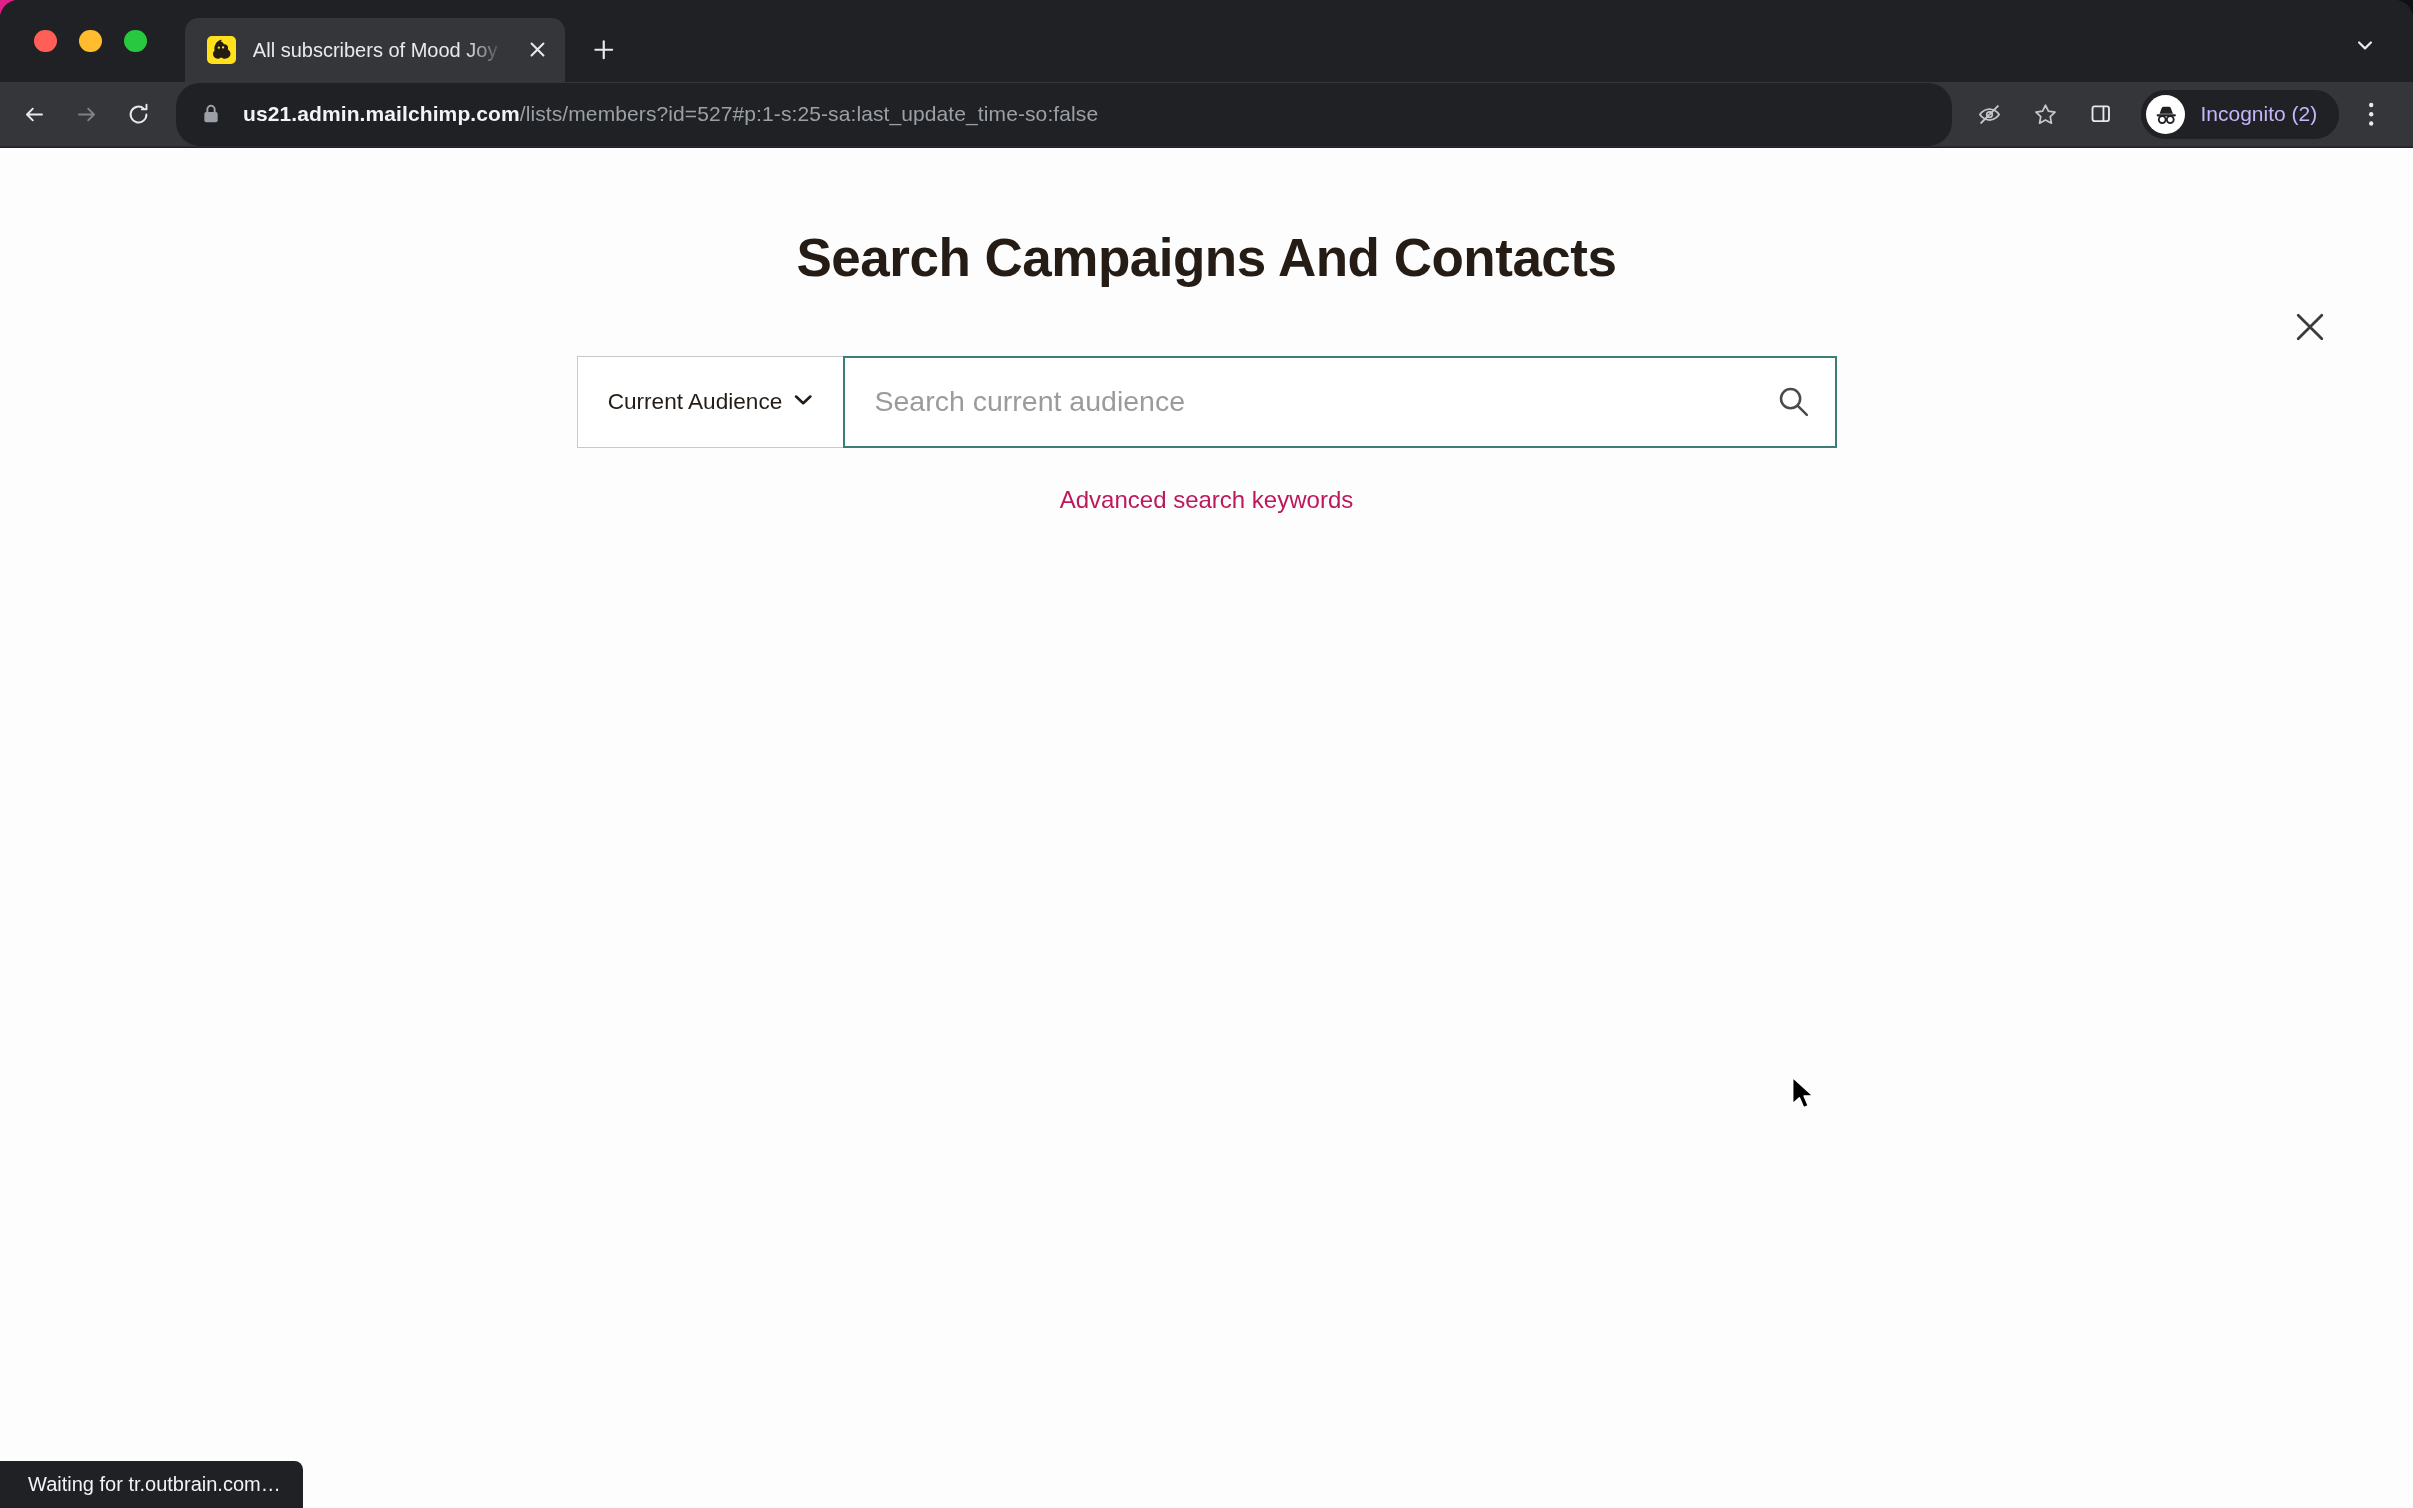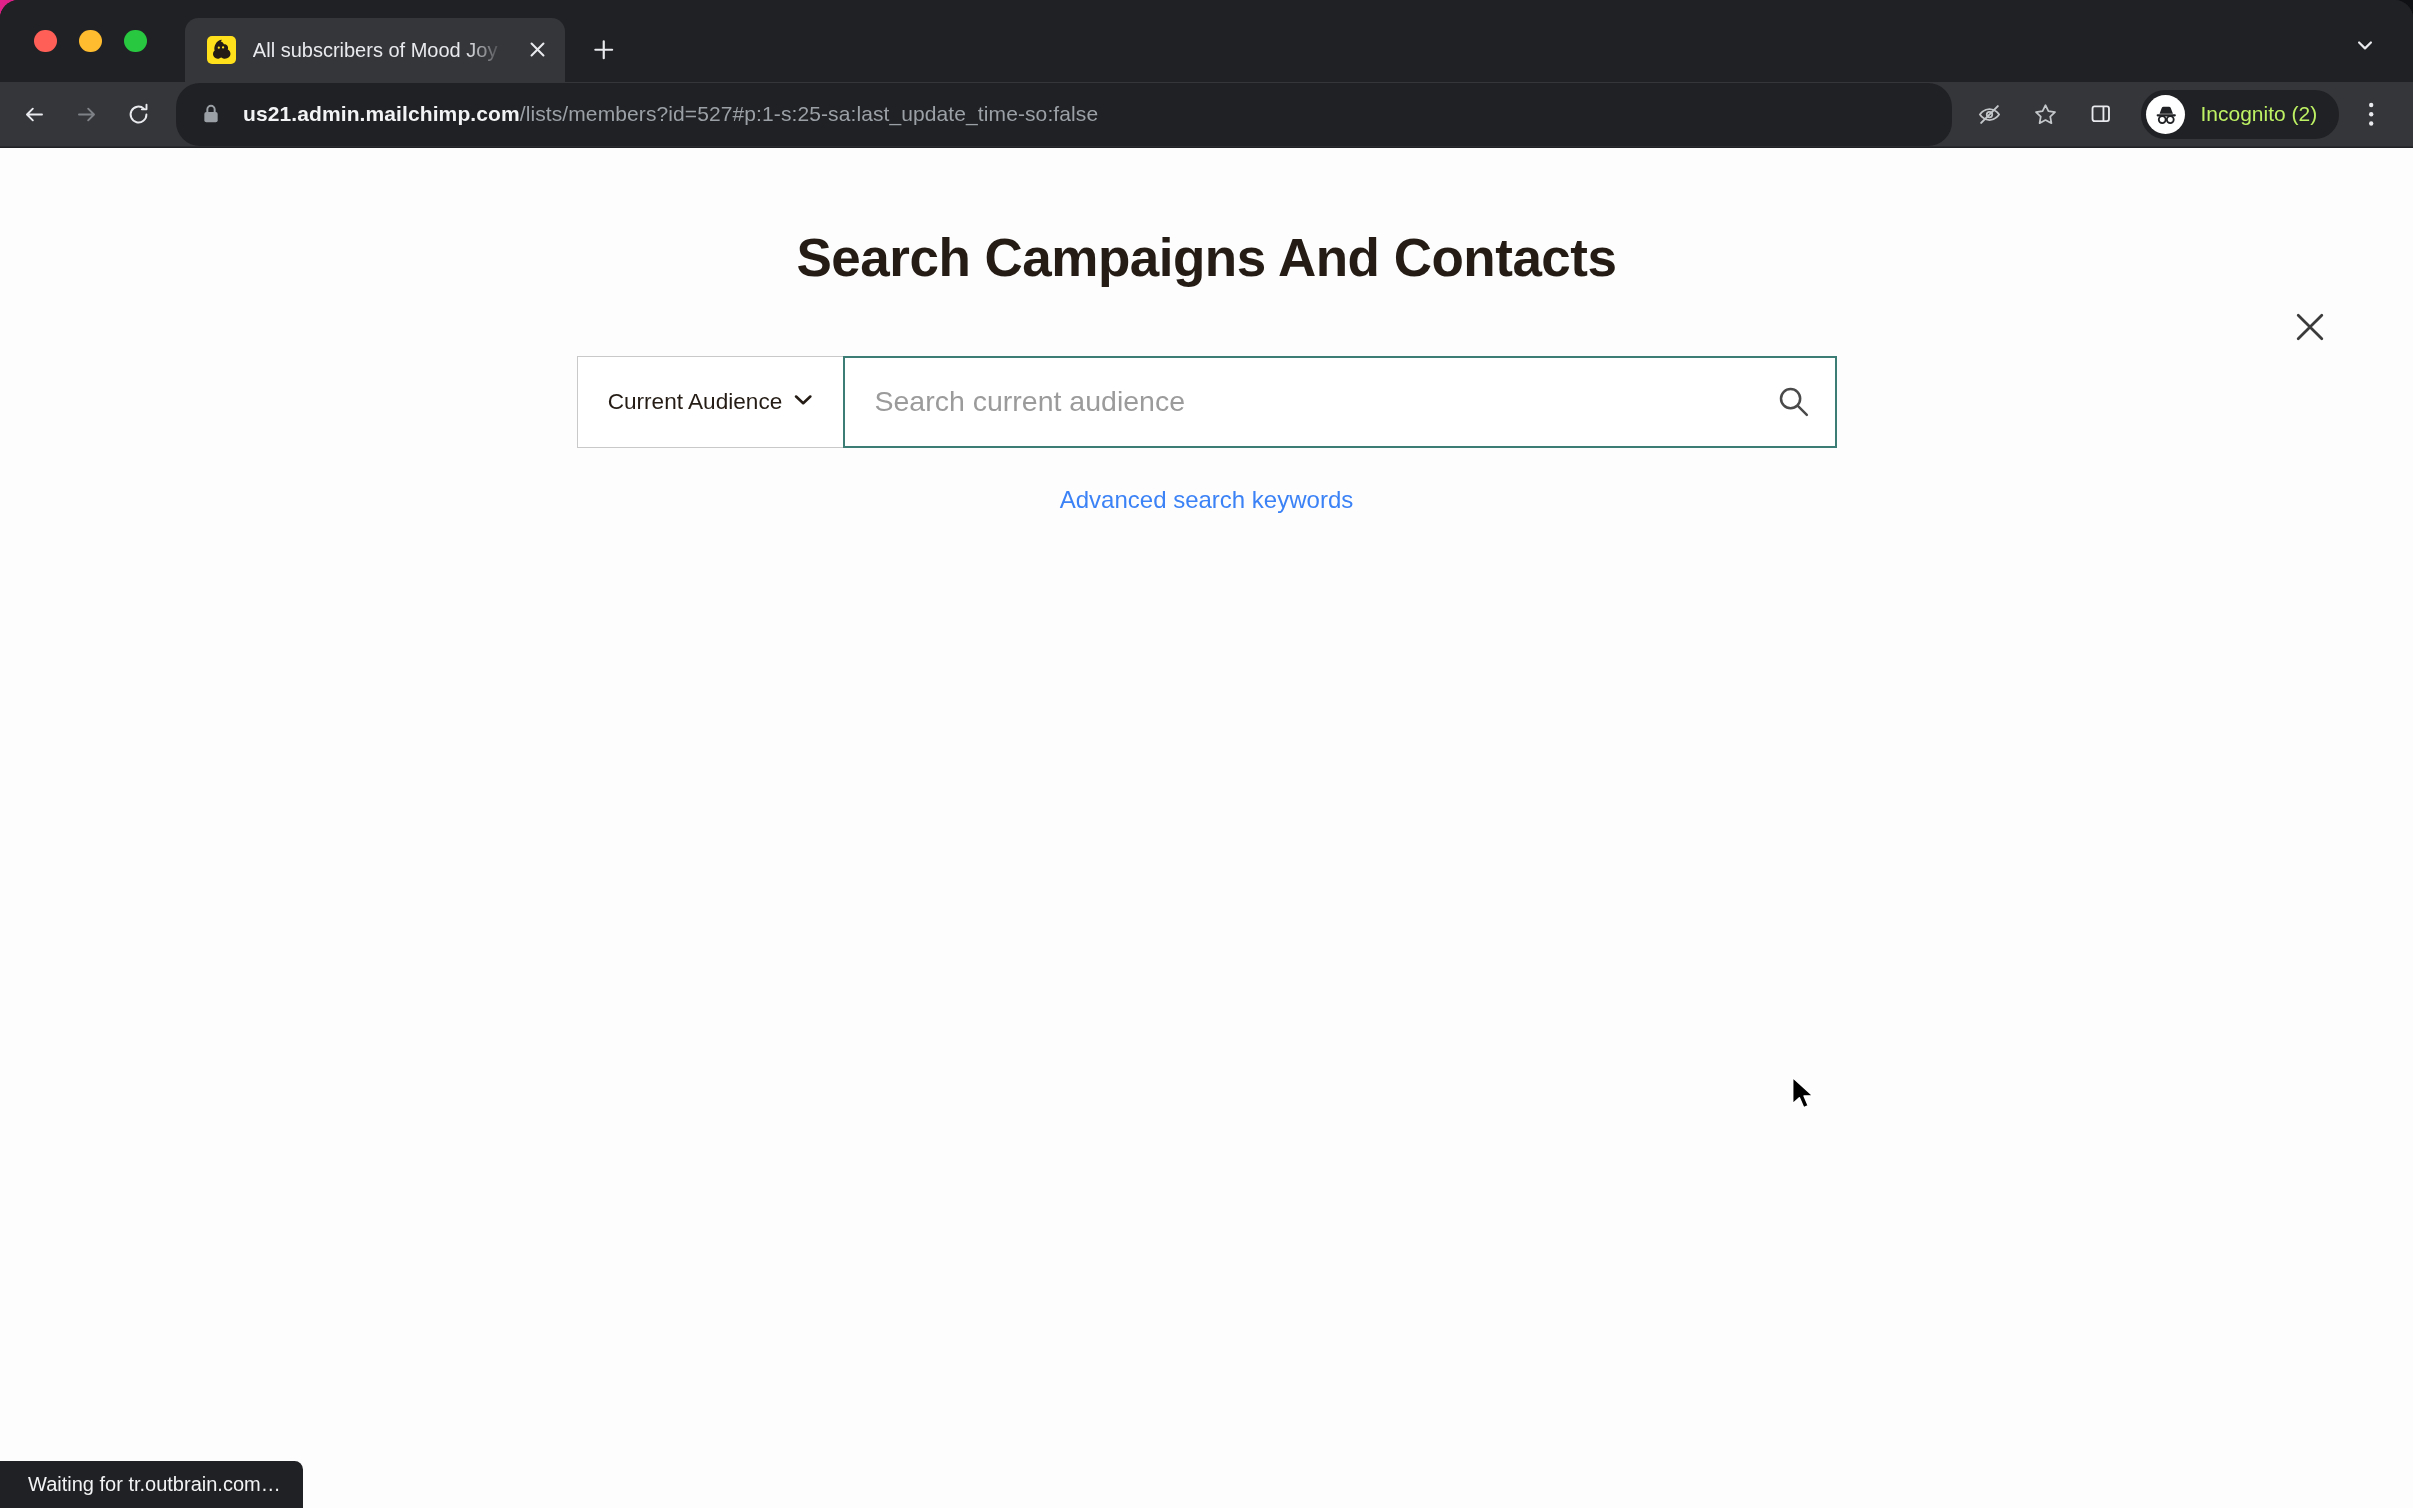--- a/index.html
+++ b/index.html
@@ -150,21 +150,21 @@
     margin-left: 11.7px;
   }
   #incognito-avatar {
     width: 39px; height: 39px;
     border-radius: 50%;
     background: #ffffff;
     display: flex; align-items: center; justify-content: center;
     flex: 0 0 auto;
   }
   #profile-label {
-    color: #bef264;
+    color: #c4b5fd;
     font-size: 21px;
     margin-left: 15px;
     white-space: nowrap;
   }
   #menu-button { width: 47px; height: 52px; display:flex; align-items:center; justify-content:center; margin-left: 5px;}
 
   
   #page {
     position: absolute;
     left: 0; right: 0;
@@ -239,21 +239,21 @@
   #search-submit {
     flex: 0 0 auto;
     width: 44px; height: 44px;
     display: flex; align-items: center; justify-content: center;
   }
 
   #advanced-link {
     display: inline-block;
     margin-top: 38px;
     font-size: 24px;
-    color: #3b82f6;
+    color: #be185d;
     text-decoration: none;
   }
 
   
   #status-bubble {
     position: absolute;
     left: 0;
     bottom: 0;
     height: 47px;
     padding: 0 22px 0 28px;

